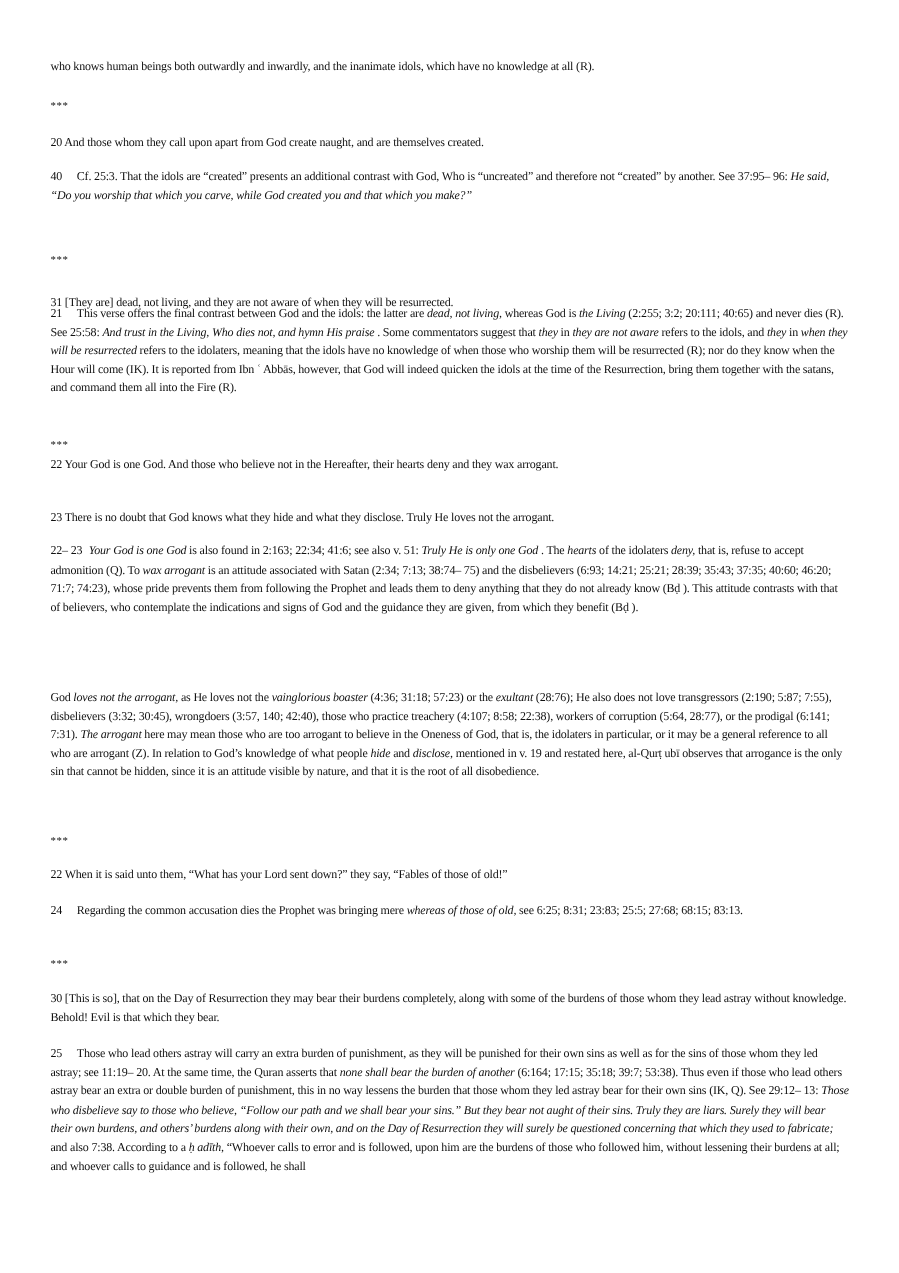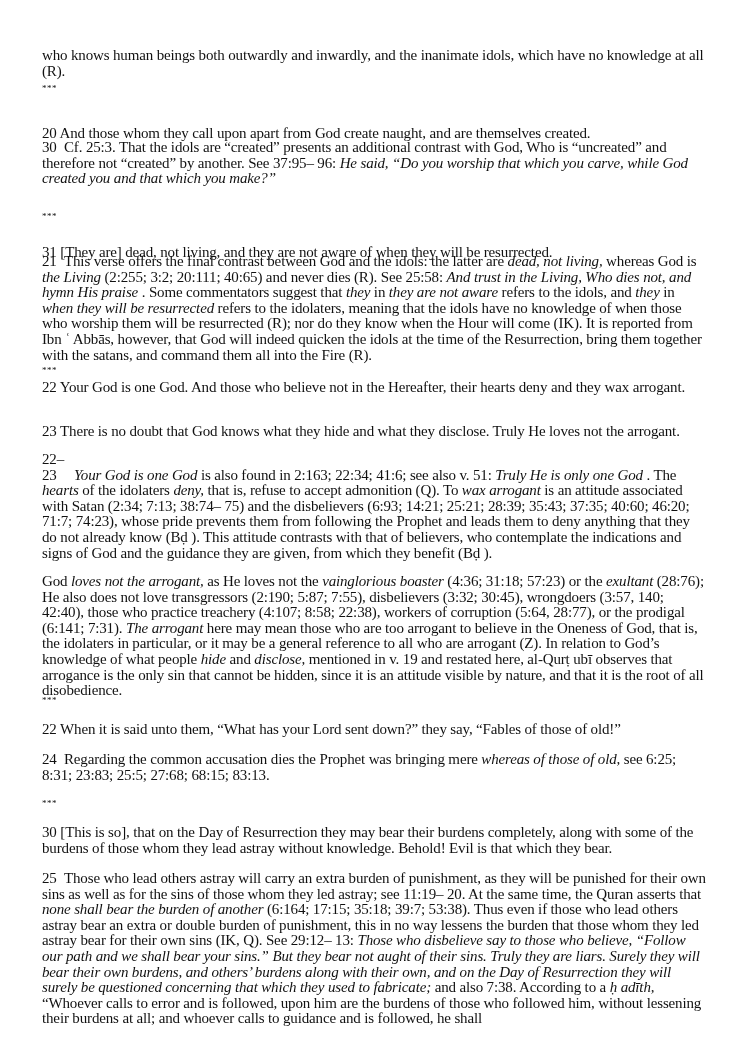--- a/index.html
+++ b/index.html
@@ -3,39 +3,39 @@
 <meta charset="utf-8">
 <style>
   html, body { margin: 0; padding: 0; background: #ffffff; }
   body {
     width: 749px; height: 1061px; overflow: hidden; position: relative;
     font-family: "Liberation Serif", serif; color: #111;
   }
   .page { position: absolute; left: 42px; top: 0; width: 666px; }
   .blk {
     position: absolute; left: 0; width: 666px;
-    font-size: 15px; line-height: 15.6px; letter-spacing: -0.15px;
+    font-size: 10px; line-height: 15.6px; letter-spacing: -0.15px;
     margin: 0; white-space: normal;
   }
   .sep { font-size: 9px; letter-spacing: 0.5px; }
   .num { display: inline-block; width: 22px; }
   i { }
 </style>
 </head>
 <body>
 
 <div class="page">
 
   <p class="blk" style="top:48px">who knows human beings both outwardly and inwardly, and the inanimate idols, which have no knowledge at all (R).</p>
 
   <p class="blk sep" style="top:81px">***</p>
 
-  <p class="blk" style="top:126px">20 And those whom they call upon apart from God create naught, and are themselves created.</p>
+  <p class="blk" style="top:112px">20 And those whom they call upon apart from God create naught, and are themselves created.</p>
 
-  <p class="blk" style="top:140px"><span class="num">30</span><span>Cf. 25:3. That the idols are “created” presents an additional contrast with God, Who is “uncreated” and therefore not “created” by another. See 37:95– 96: </span><i>He said, “Do you worship that which you carve, while God created you and that which you make?”</i></p>
+  <p class="blk" style="top:140px"><span class="num">40</span><span>Cf. 25:3. That the idols are “created” presents an additional contrast with God, Who is “uncreated” and therefore not “created” by another. See 37:95– 96: </span><i>He said, “Do you worship that which you carve, while God created you and that which you make?”</i></p>
 
   <p class="blk sep" style="top:209px">***</p>
 
   <p class="blk" style="top:245px">31 [They are] dead, not living, and they are not aware of when they will be resurrected.</p>
 
   <p class="blk" style="top:254px"><span class="num">21</span><span>This verse offers the final contrast between God and the idols: the latter are </span><i>dead, not living,</i><span> whereas God is </span><i>the Living</i><span> (2:255; 3:2; 20:111; 40:65) and never dies (R). See 25:58: </span><i>And trust in the Living, Who dies not, and hymn His praise</i><span> . Some commentators suggest that </span><i>they</i><span> in </span><i>they are not aware</i><span> refers to the idols, and </span><i>they</i><span> in </span><i>when they will be resurrected</i><span> refers to the idolaters, meaning that the idols have no knowledge of when those who worship them will be resurrected (R); nor do they know when the Hour will come (IK). It is reported from Ibn ʿ Abbās, however, that God will indeed quicken the idols at the time of the Resurrection, bring them together with the satans, and command them all into the Fire (R).</span></p>
 
   <p class="blk sep" style="top:363px">***</p>
 
   <p class="blk" style="top:380px">22 Your God is one God. And those who believe not in the Hereafter, their hearts deny and they wax arrogant.</p>

